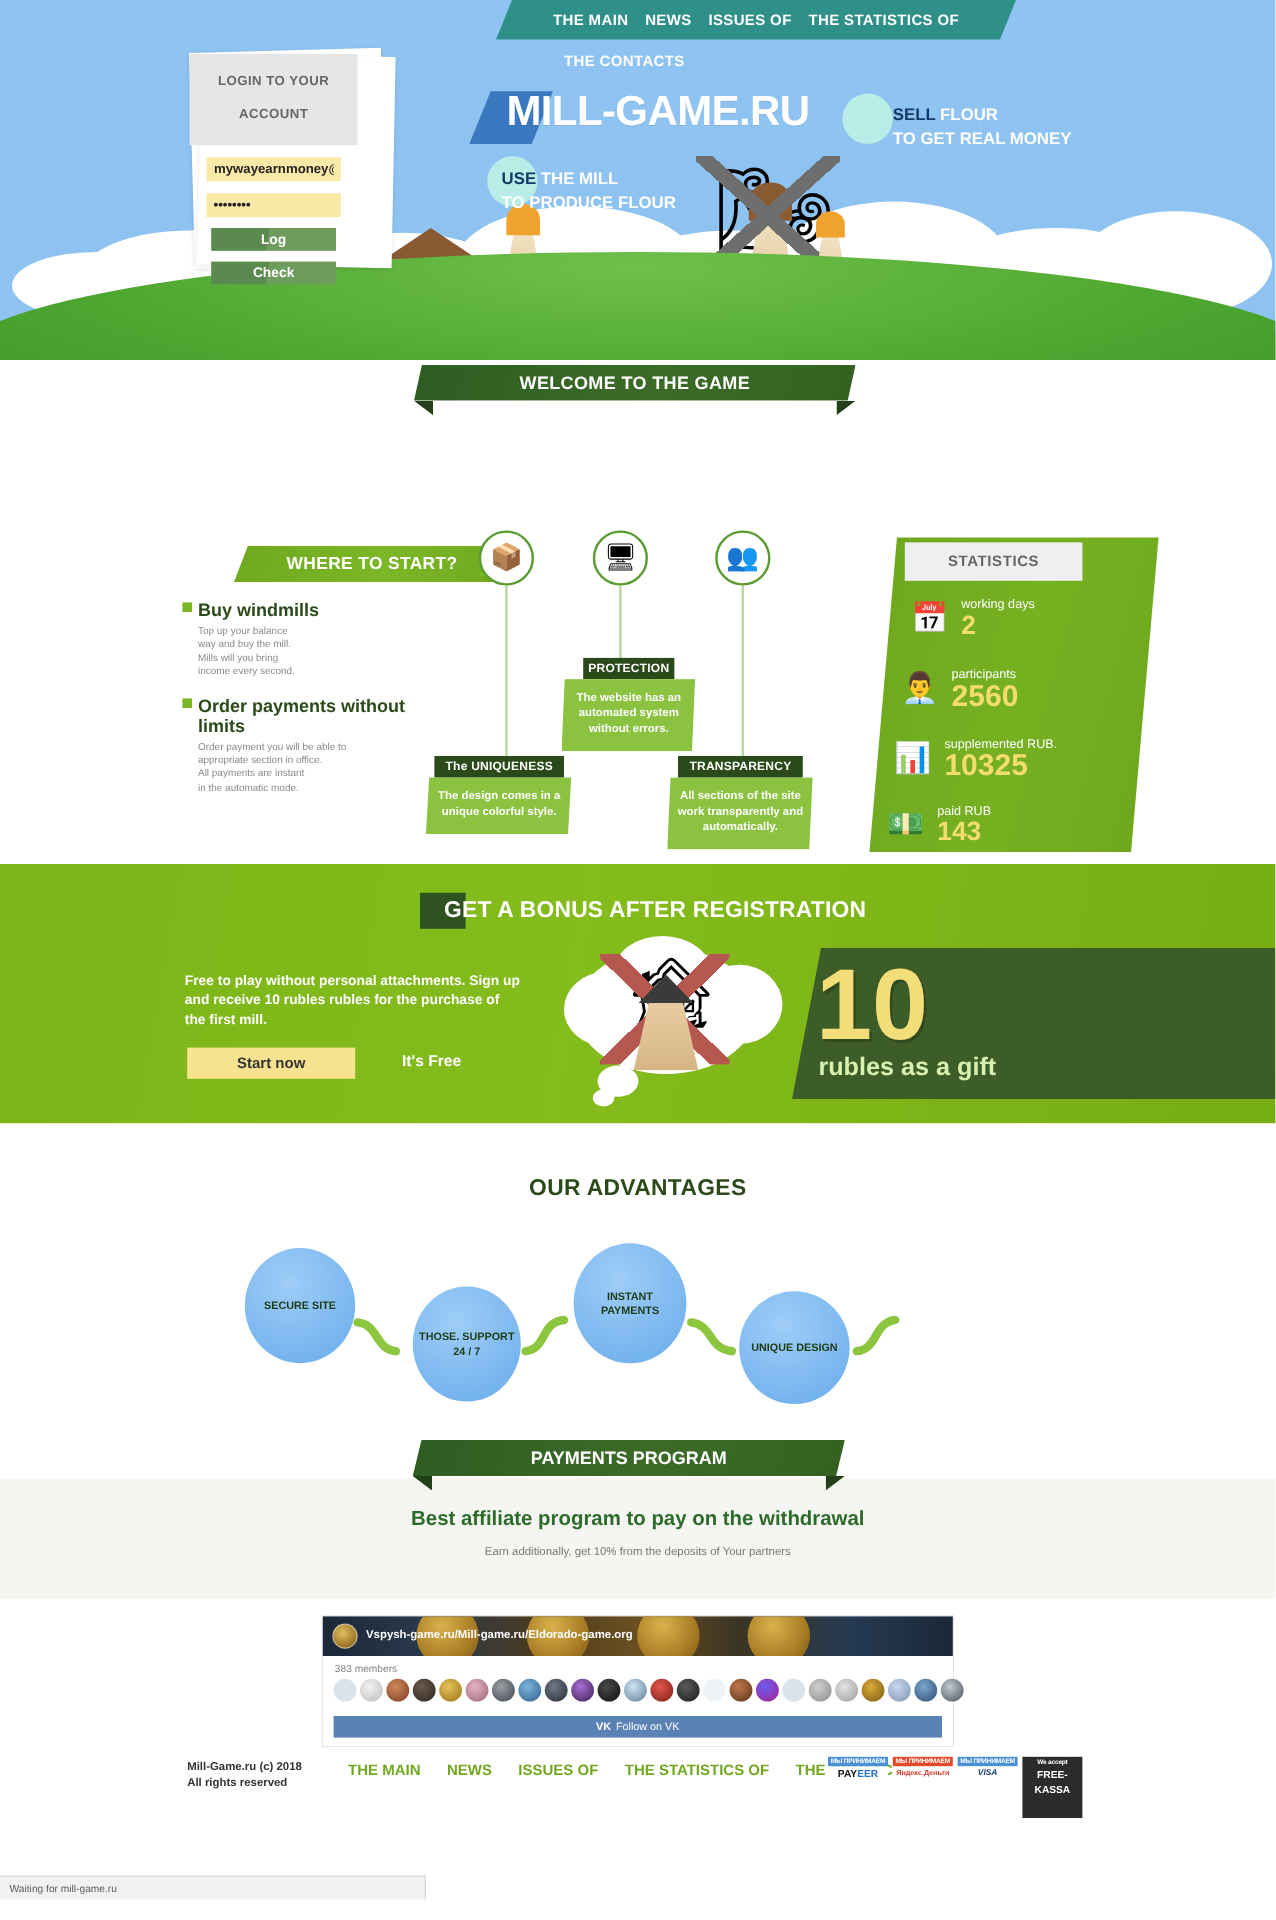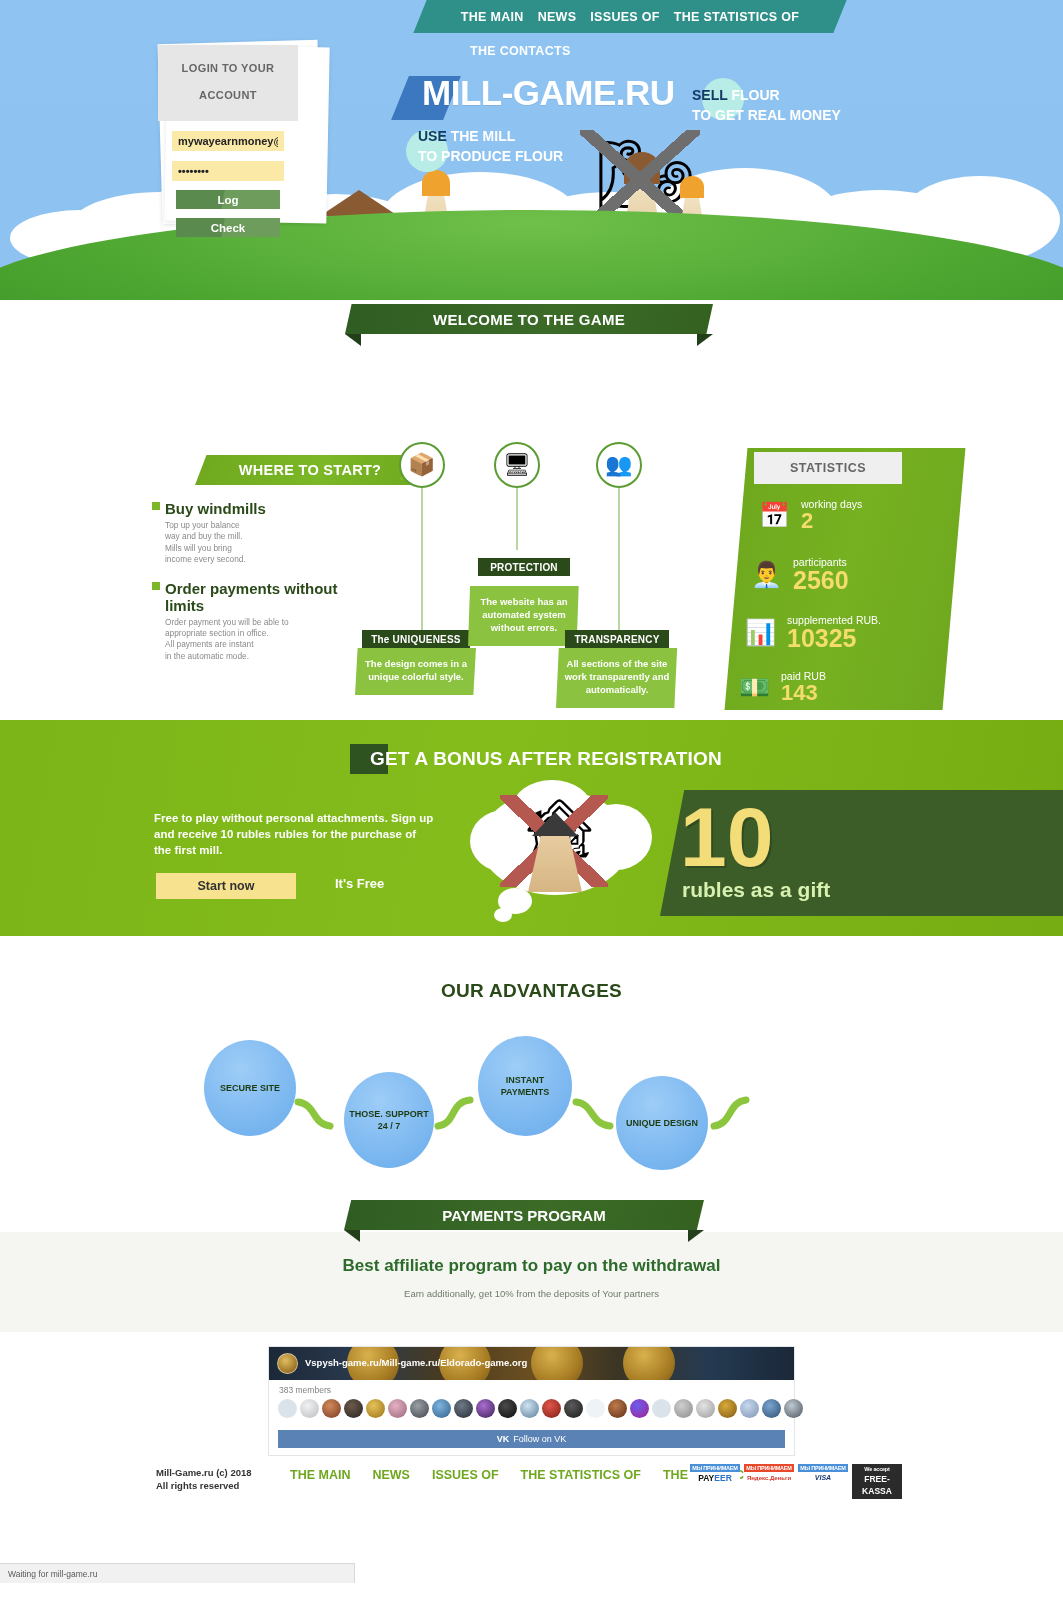--- a/index.html
+++ b/index.html
@@ -67,22 +67,22 @@
     text-shadow: 0 1px 0 rgba(0,0,0,.08);
   }
   .tagbubble {
     position: absolute; width: 42px; height: 42px; border-radius: 50%;
     background: #b8ece6;
   }
   .tag-use { left: 406px; top: 130px; }
   .tag-sell { left: 702px; top: 78px; }
   .tag-text { position: absolute; color: #ffffff; font-weight: bold; font-size: 14px; line-height: 20px; white-space: nowrap; }
   .tag-text .dark { color: #133a63; }
-  .use-text { left: 418px; top: 126px; }
-  .sell-text { left: 692px; top: 85px; }
+  .use-text { left: 418px; top: 138px; }
+  .sell-text { left: 744px; top: 85px; }
 
   
   .loginpaper {
     position: absolute; left: 160px; top: 42px; width: 160px; height: 180px;
     background: #ffffff; box-shadow: 0 1px 4px rgba(0,0,0,.12);
     transform: rotate(-1.6deg);
   }
   .loginpaper2 {
     position: absolute; left: 166px; top: 46px; width: 162px; height: 176px;
     background: #ffffff; box-shadow: 0 1px 4px rgba(0,0,0,.10);
@@ -159,21 +159,21 @@
     height: 18px; display: flex; align-items: center; justify-content: center;
     letter-spacing: .2px;
   }
   .infobox .bd {
     background: #8bc23f; color: #ffffff; font-weight: bold; font-size: 9.5px;
     line-height: 13px; text-align: center; padding: 9px 6px 12px;
   }
   .ib-uniq { left: 355px; top: 630px; width: 122px; }
   .ib-uniq .hd { width: 108px; margin: 0 auto; }
   .ib-prot { left: 468px; top: 548px; width: 112px; }
-  .ib-prot .hd { width: 92px; margin: 10px auto; }
+  .ib-prot .hd { width: 76px; margin: 0 auto; }
   .ib-trans { left: 556px; top: 630px; width: 122px; }
   .ib-trans .hd { width: 104px; margin: 0 auto; }
   .skewwrap { clip-path: polygon(3% 0, 100% 0, 97% 100%, 0 100%); }
 
   
   .stats {
     position: absolute; left: 736px; top: 448px; width: 218px; height: 262px;
     background: linear-gradient(100deg,#6fa81e 0%,#76b121 50%,#6fa81e 100%);
     transform: skewX(-5deg);
   }
@@ -293,21 +293,21 @@
   .foot-copy { position: absolute; left: 156px; top: 1466px; color: #333; font-size: 9.5px; font-weight: bold; line-height: 13px; }
   .foot-nav { position: absolute; left: 290px; top: 1468px; display: flex; gap: 22px; }
   .foot-nav a { color: #6fa81e; font-weight: bold; font-size: 12.5px; text-decoration: none; white-space: nowrap; }
   .paybadges { position: absolute; left: 690px; top: 1464px; display: flex; gap: 4px; align-items: flex-start; }
   .pb { width: 50px; }
   .pb .pbtop { font-size: 5.5px; font-weight: bold; color: #ffffff; text-align: center; line-height: 8px; letter-spacing: -.2px; }
   .pb .pbbot { font-size: 8.5px; font-weight: bold; text-align: center; background: #ffffff; line-height: 12px; }
   .pb1 .pbtop { background: #4a90d9; }
   .pb2 .pbtop { background: #e8482c; }
   .pb3 .pbtop { background: #4a90d9; }
-  .pb4 { background: #2b2b2b; padding: 1px 0 2px; }
+  .pb4 { background: #2b2b2b; padding: 1px 0 18px; }
   .pb4 .pbtop { background: transparent; }
   .pb4 .pbbot { background: transparent; color: #ffffff; }
   .payeer-pay { color: #111; } .payeer-eer { color: #2a72c8; }
 
   
   .statusbar {
     position: absolute; left: 0; top: 1563px; width: 355px; height: 20px;
     background: #f1f1f1; border-top: 1px solid #d8d8d8; border-right: 1px solid #d8d8d8;
     color: #5a5a5a; font-size: 8.5px; display: flex; align-items: center; padding-left: 8px;
   }

